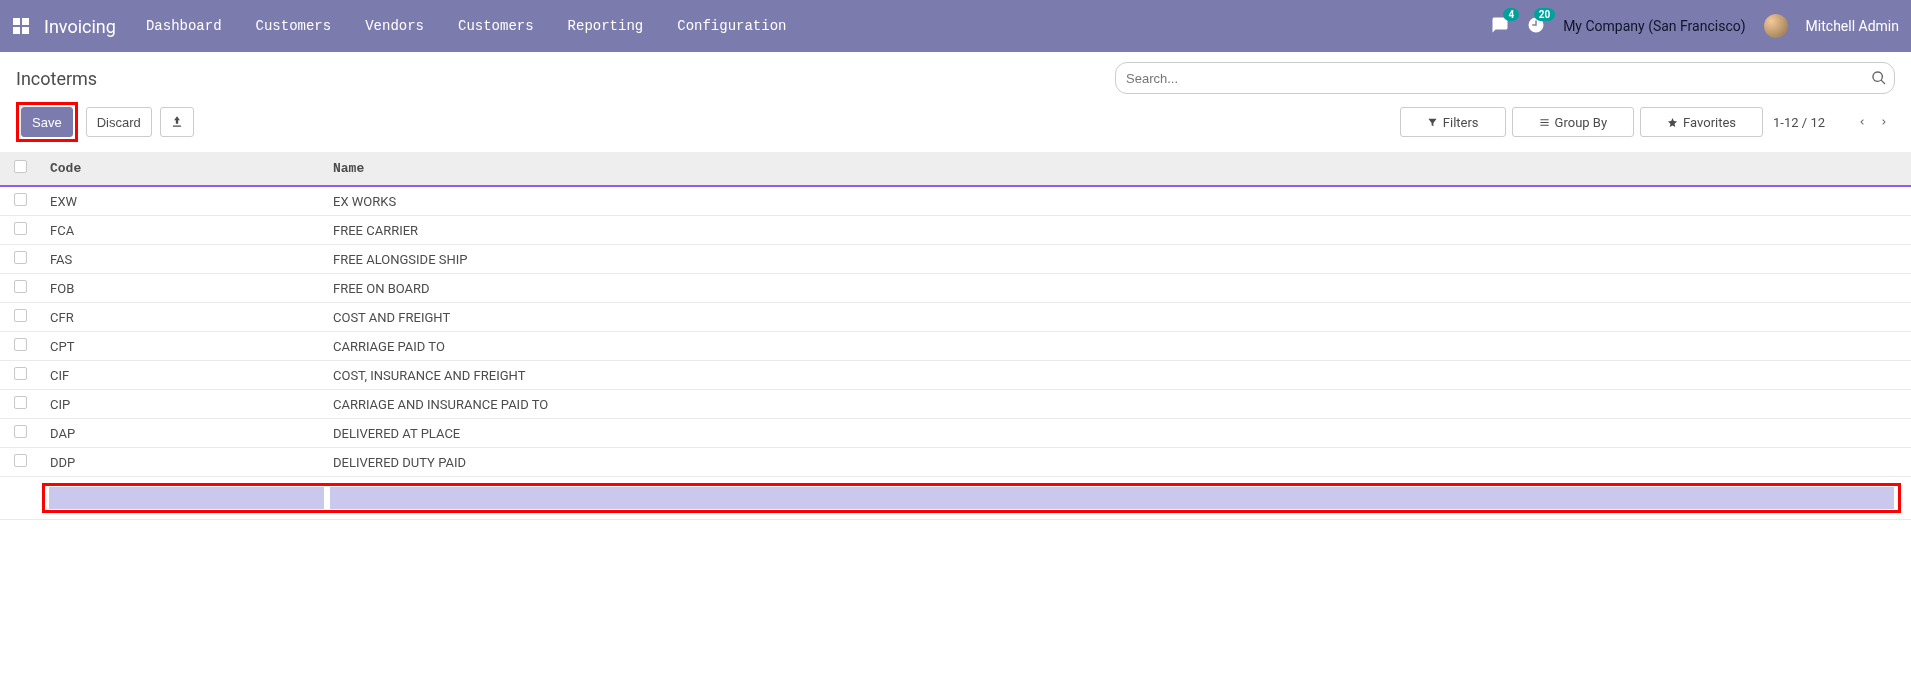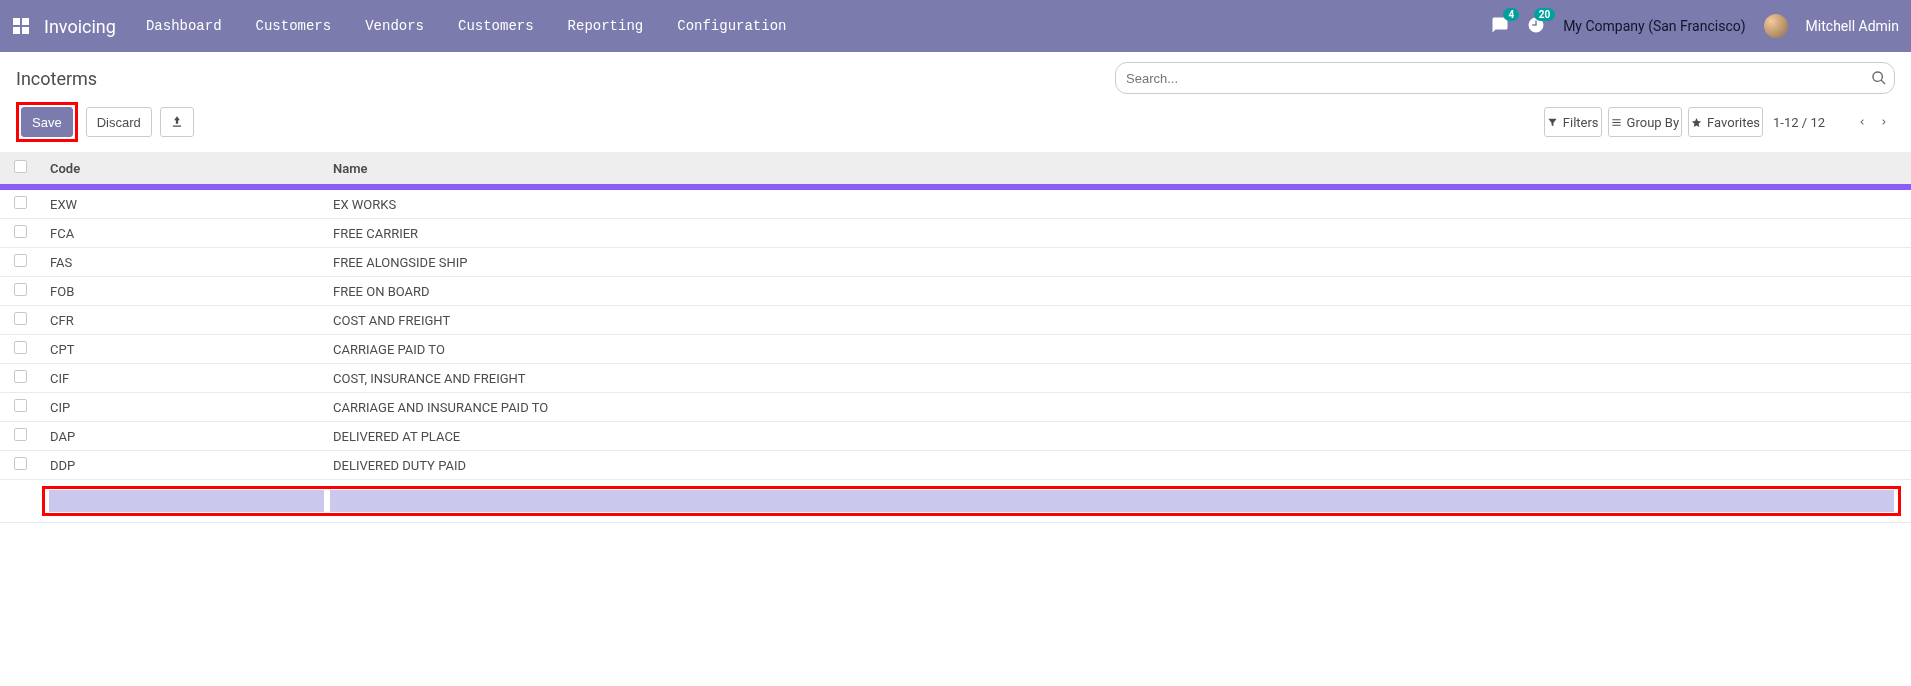--- a/index.html
+++ b/index.html
@@ -33,30 +33,30 @@
   .cp-row.bottom { margin-bottom:10px; }
   .cp-left { display:flex; align-items:center; gap:8px; }
   .btn { display:inline-flex; align-items:center; justify-content:center; height:30px; padding:12px 10px; border:1px solid #ccc; border-radius:3px; background:#fff; font-size:13px; color:#4c4c4c; cursor:pointer; }
   .btn-primary { background:#7c7bad; color:#fff; border-color:#7c7bad; }
   .save-highlight { border:3px solid #ff0000; display:inline-block; padding:2px; }
   .btn-icon-only { width:34px; padding:0; }
   .btn-icon-only svg { width:14px; height:14px; fill:#4c4c4c; }
   
   .cp-right { display:flex; align-items:center; gap:10px; justify-content:flex-end; flex: 0 0 780px;}
   .filter-group { display:flex; gap:6px; }
-  .filter-btn { display:inline-flex; align-items:center; gap:5px; height:30px; padding:0 2px; border:1px solid #ccc; border-radius:3px; background:#fff; font-size:13px; color:#4c4c4c; cursor:pointer;}
+  .filter-btn { display:inline-flex; align-items:center; gap:5px; height:30px; padding:0 26px; border:1px solid #ccc; border-radius:3px; background:#fff; font-size:13px; color:#4c4c4c; cursor:pointer;}
   .filter-btn svg { width:11px; height:11px; fill:#4c4c4c; }
   .pager { display:flex; align-items:center; gap:26px; color:#4c4c4c; font-size:13px;}
   .pager-nav { display:flex; }
   .page-arrow { width:22px; height:26px; display:flex; align-items:center; justify-content:center; cursor:pointer; color:#666; }
   .page-arrow svg { width:8px; height:12px; fill:#666; }
   
   
   .list-view { width:100%; border-collapse:collapse; }
-  .list-view thead th { background:#eeeeee; text-align:left; padding:8px 10px; font-weight:600; color:#4c4c4c; font-size:13px; border-bottom:6px solid #8b5cf6;}
+  .list-view thead th { background:#eeeeee; text-align:left; padding:8px 10px; font-weight:600; color:#4c4c4c; font-size:13px; border-bottom:2px solid #8b5cf6;font-family:Liberation Mono, monospace;}
   .list-view tbody td { padding:6px 10px; border-bottom:1px solid #eaeaea; color:#4c4c4c; font-size:13px; height:29px;}
   .list-view .chk-col { width:40px; text-align:center; }
   .chk { width:13px; height:13px; border:1px solid #c8c8c8; border-radius:2px; display:inline-block; background:#fff; cursor:pointer;}
   .code-col { width:283px; }
   
   
   .new-row-wrap td { padding:2px 4px 2px 4px; }
   .new-row-highlight { border:3px solid #ff0000; display:flex; gap:6px; padding:1px 4px; margin-left:32px;}
   .new-row-highlight input { border:none; background:#cac8ec; height:22px; padding:2px 6px; font-size:13px; outline:none;}
   .new-row-highlight input.code-in { width:275px; }

